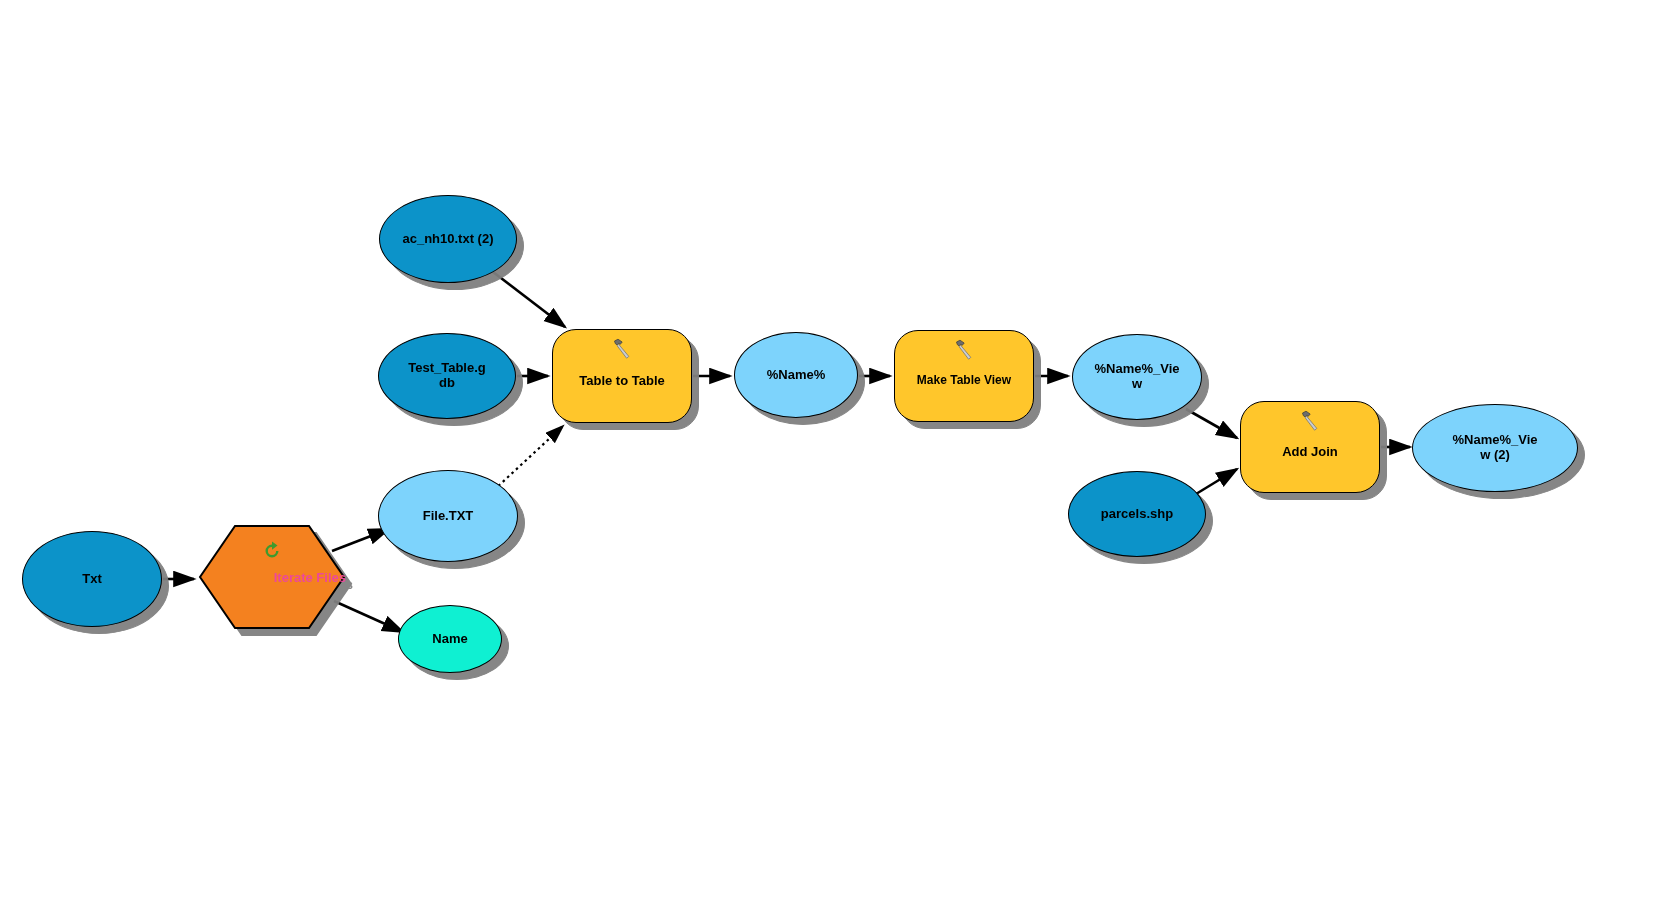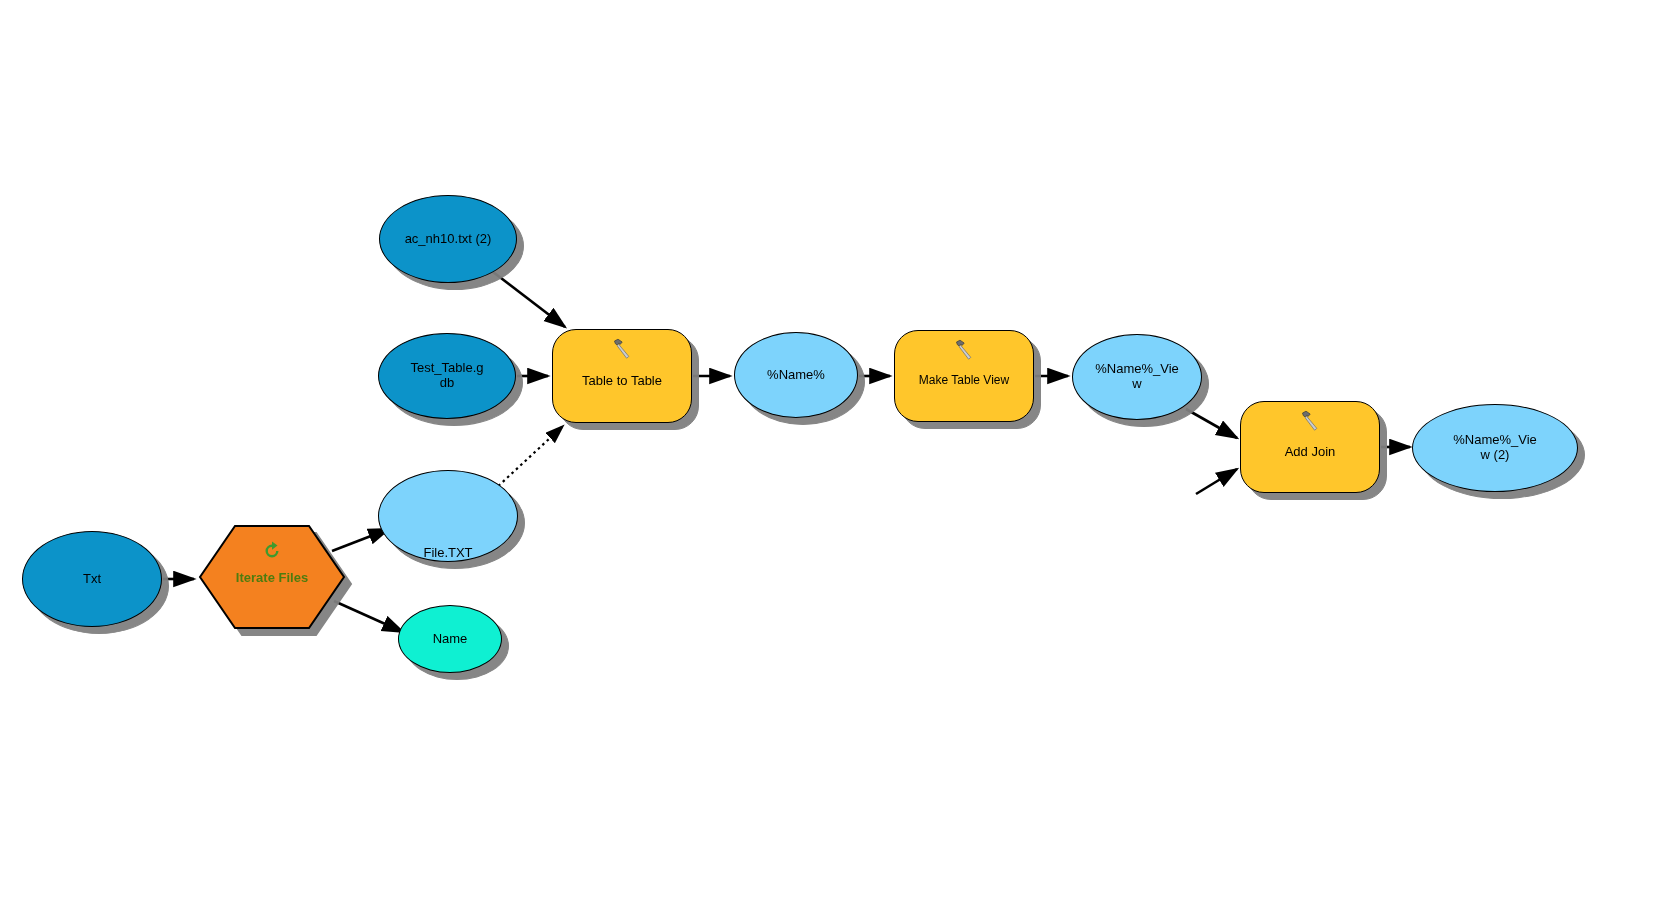--- a/index.html
+++ b/index.html
@@ -28,21 +28,21 @@
     pointer-events: none;
   }
   .node {
     position: absolute;
     box-sizing: border-box;
     display: flex;
     align-items: center;
     justify-content: center;
     text-align: center;
     color: #000000;
-    font-weight: normal;
+    font-weight: bold;
     line-height: 1.15;
     z-index: 3;
   }
   .node .label {
     display: block;
     padding: 0 6px;
     white-space: pre-line;
   }
   
   .ellipse {
@@ -75,23 +75,23 @@
     z-index: 3;
     filter: drop-shadow(7px 7px 0 rgba(128,128,128,0.95));
   }
   .hexwrap svg { display: block; }
   .hex-label {
     position: absolute;
     left: 0;
     right: 0;
     top: 50%;
     transform: translateY(-45%);
-    text-align: center;
+    text-align: right;
     font-weight: bold;
-    color: #4d7c0f;
+    color: #ec4899;
     font-size: 13px;
   }
   .loop-icon {
     position: absolute;
     left: 50%;
     transform: translateX(-50%);
     top: 16px;
     width: 22px;
     height: 22px;
   }
@@ -143,21 +143,21 @@
     </svg>
     <span class="loop-icon">
       <svg width="22" height="22" viewBox="0 0 22 22" xmlns="http://www.w3.org/2000/svg">
         <path d="M17.5,11 A6.5,6.5 0 1 1 11,4.5 L11,1.5 L16.5,5.6 L11,9.7 L11,6.9
                  A4.1,4.1 0 1 0 15.1,11 Z" fill="#3f9a2e"></path>
       </svg>
     </span>
     <span class="hex-label">Iterate Files</span>
   </div>
 
-  <div class="node ellipse el-green" style="left:378px; top:470px; width:140px; height:92px; font-size:13px;align-items:flex-end;">
+  <div class="node ellipse el-green" style="left:378px; top:470px; width:140px; height:92px; font-size:13px;">
     <span class="label">File.TXT</span>
   </div>
 
   <div class="node ellipse el-cyan" style="left:398px; top:605px; width:104px; height:68px; font-size:13px;">
     <span class="label">Name</span>
   </div>
 
   <div class="node ellipse el-blue" style="left:379px; top:195px; width:138px; height:88px; font-size:13px;">
     <span class="label">ac_nh10.txt (2)</span>
   </div>
@@ -189,20 +189,23 @@
       </svg>
     </span>
     <span class="label">Make Table View</span>
   </div>
 
   <div class="node ellipse el-green" style="left:1072px; top:334px; width:130px; height:86px; font-size:13px;">
     <span class="label">%Name%_Vie
 w</span>
   </div>
 
+  <div class="node ellipse el-blue" style="left:1068px; top:471px; width:138px; height:86px; font-size:13px;">
+    <span class="label">parcels.shp</span>
+  </div>
 
   <div class="node tool" style="left:1240px; top:401px; width:140px; height:92px; font-size:13px;">
     <span class="tool-icon">
       <svg width="26" height="26" viewBox="0 0 26 26" xmlns="http://www.w3.org/2000/svg">
         <path d="M5.5,4.0 L9.0,2.2 L13.2,5.0 L11.2,7.4 L9.6,6.4 L8.2,8.0 L6.3,6.6 Z" fill="#6d6d6d" stroke="#3a3a3a" stroke-width="0.7"></path>
         <path d="M9.6,7.2 L19.8,19.4 L17.6,21.2 L8.0,8.6 Z" fill="#c9ccd1" stroke="#6d6d6d" stroke-width="0.7"></path>
       </svg>
     </span>
     <span class="label">Add Join</span>
   </div>

